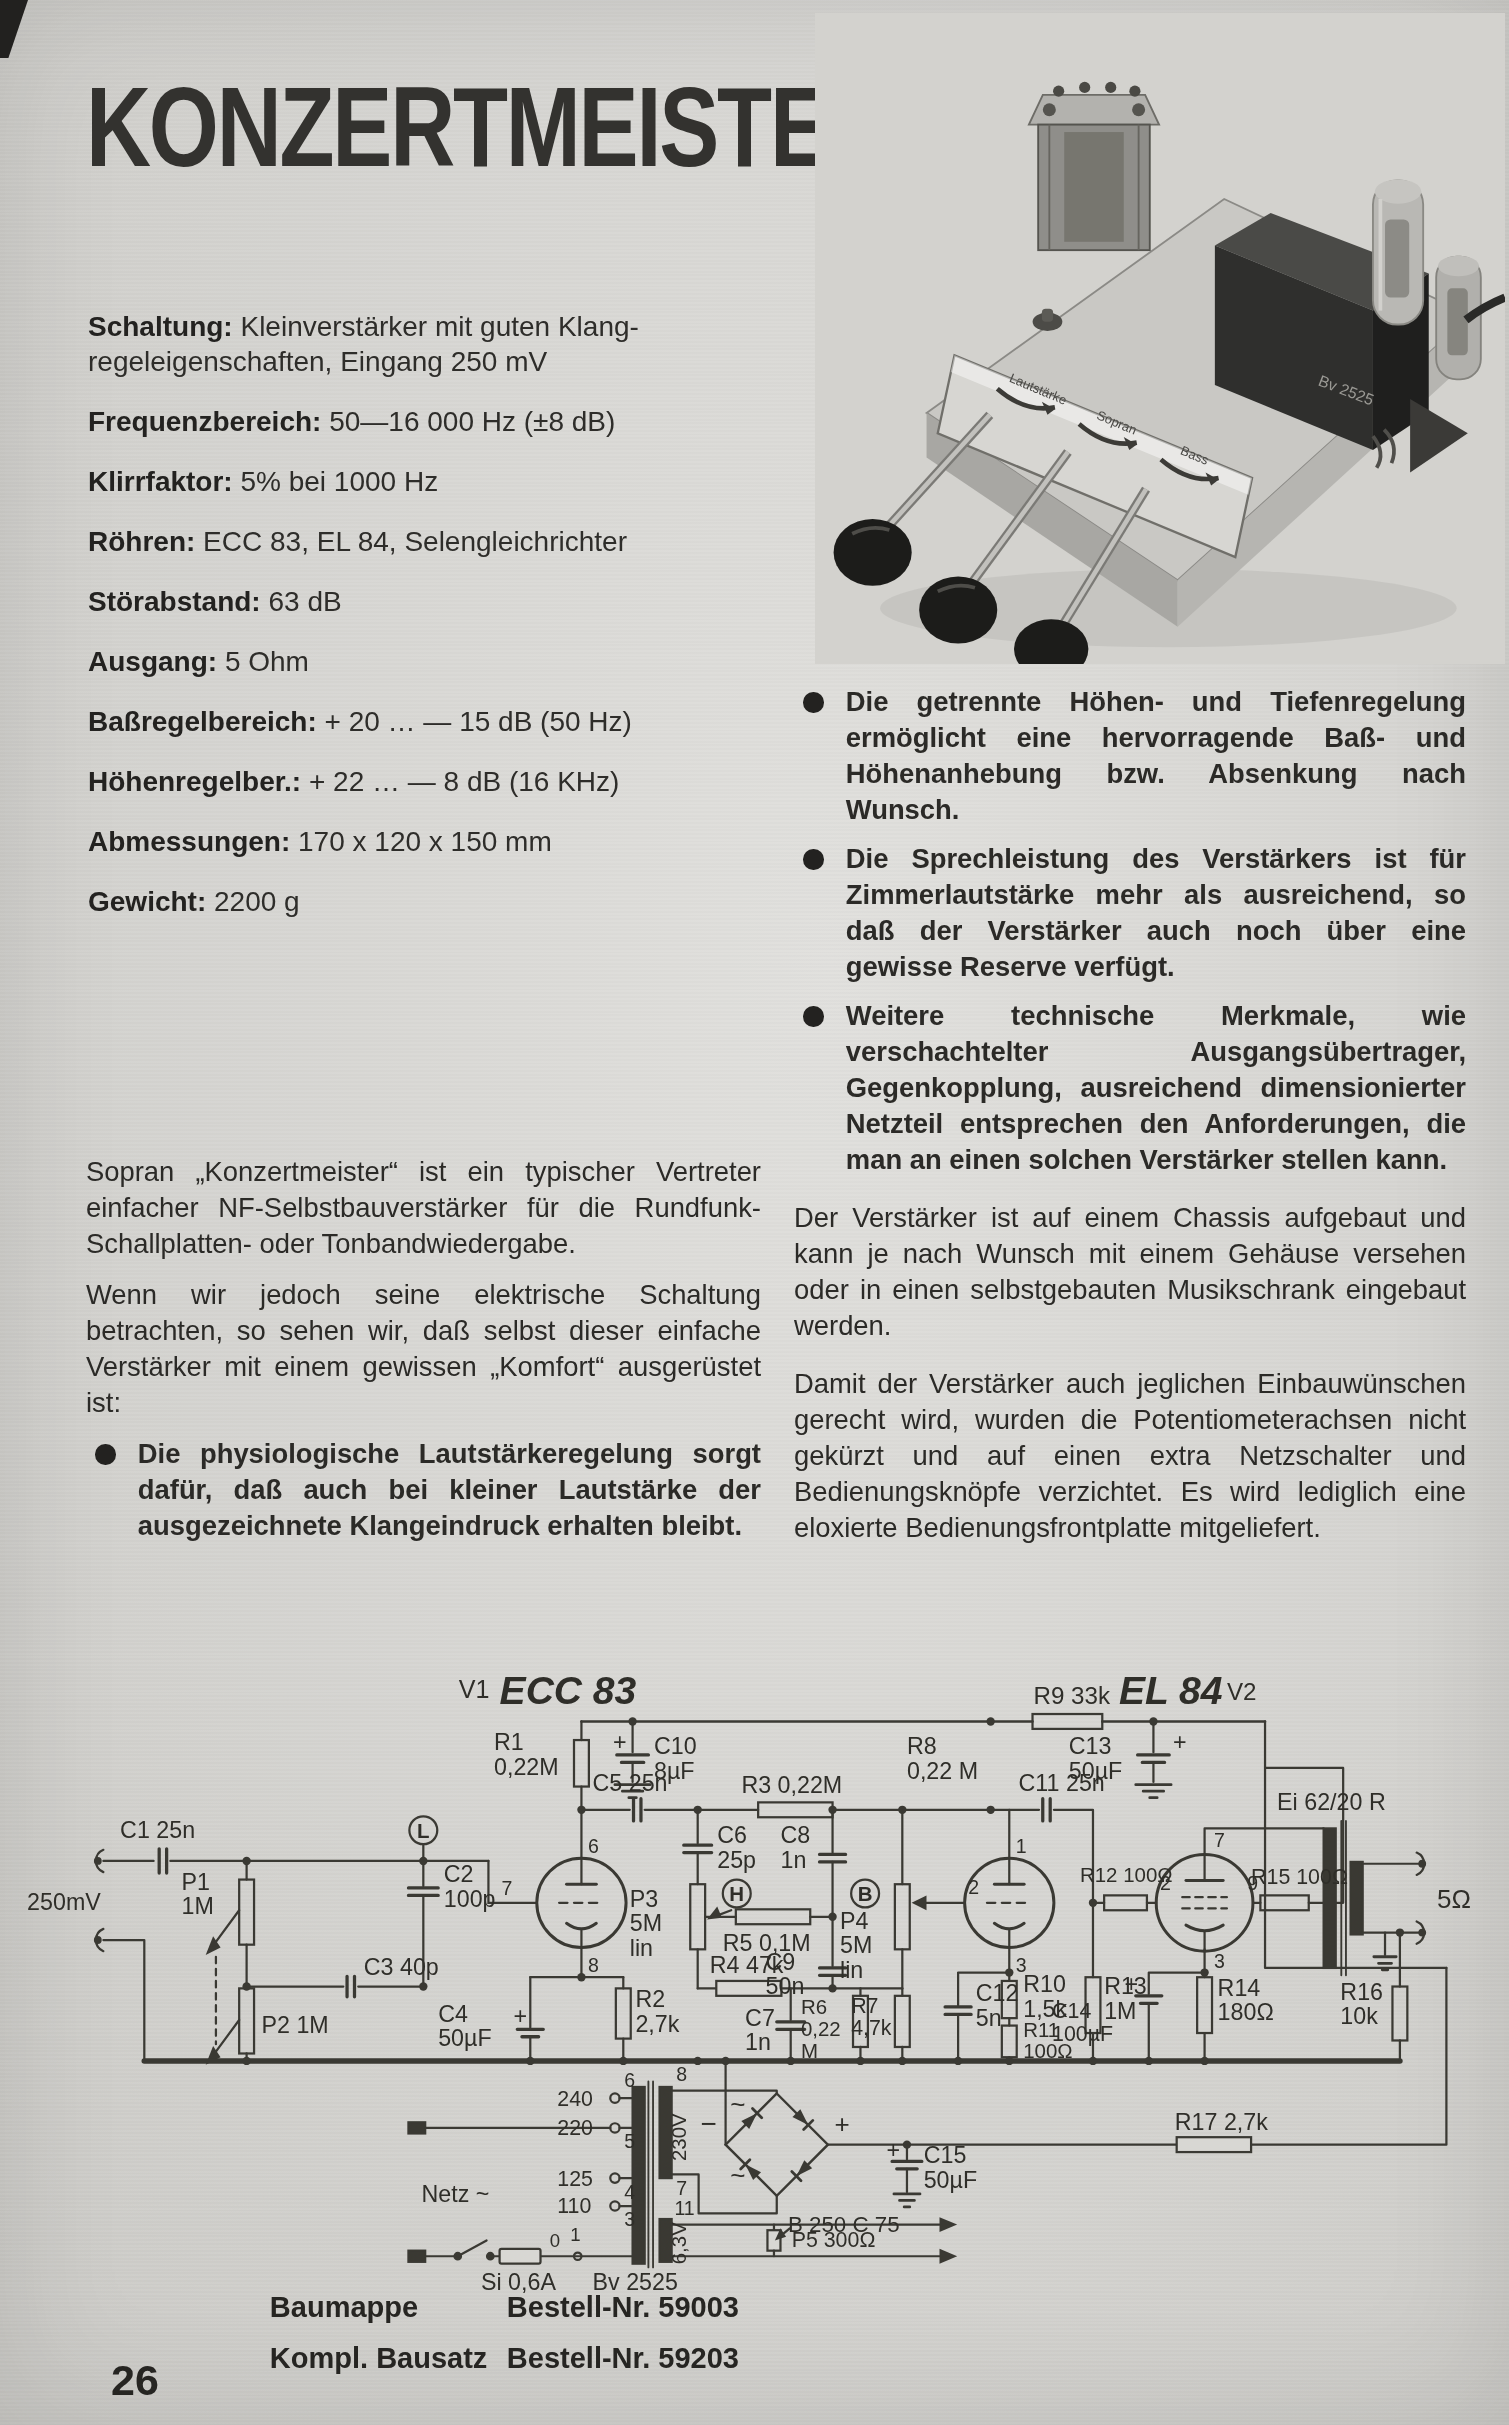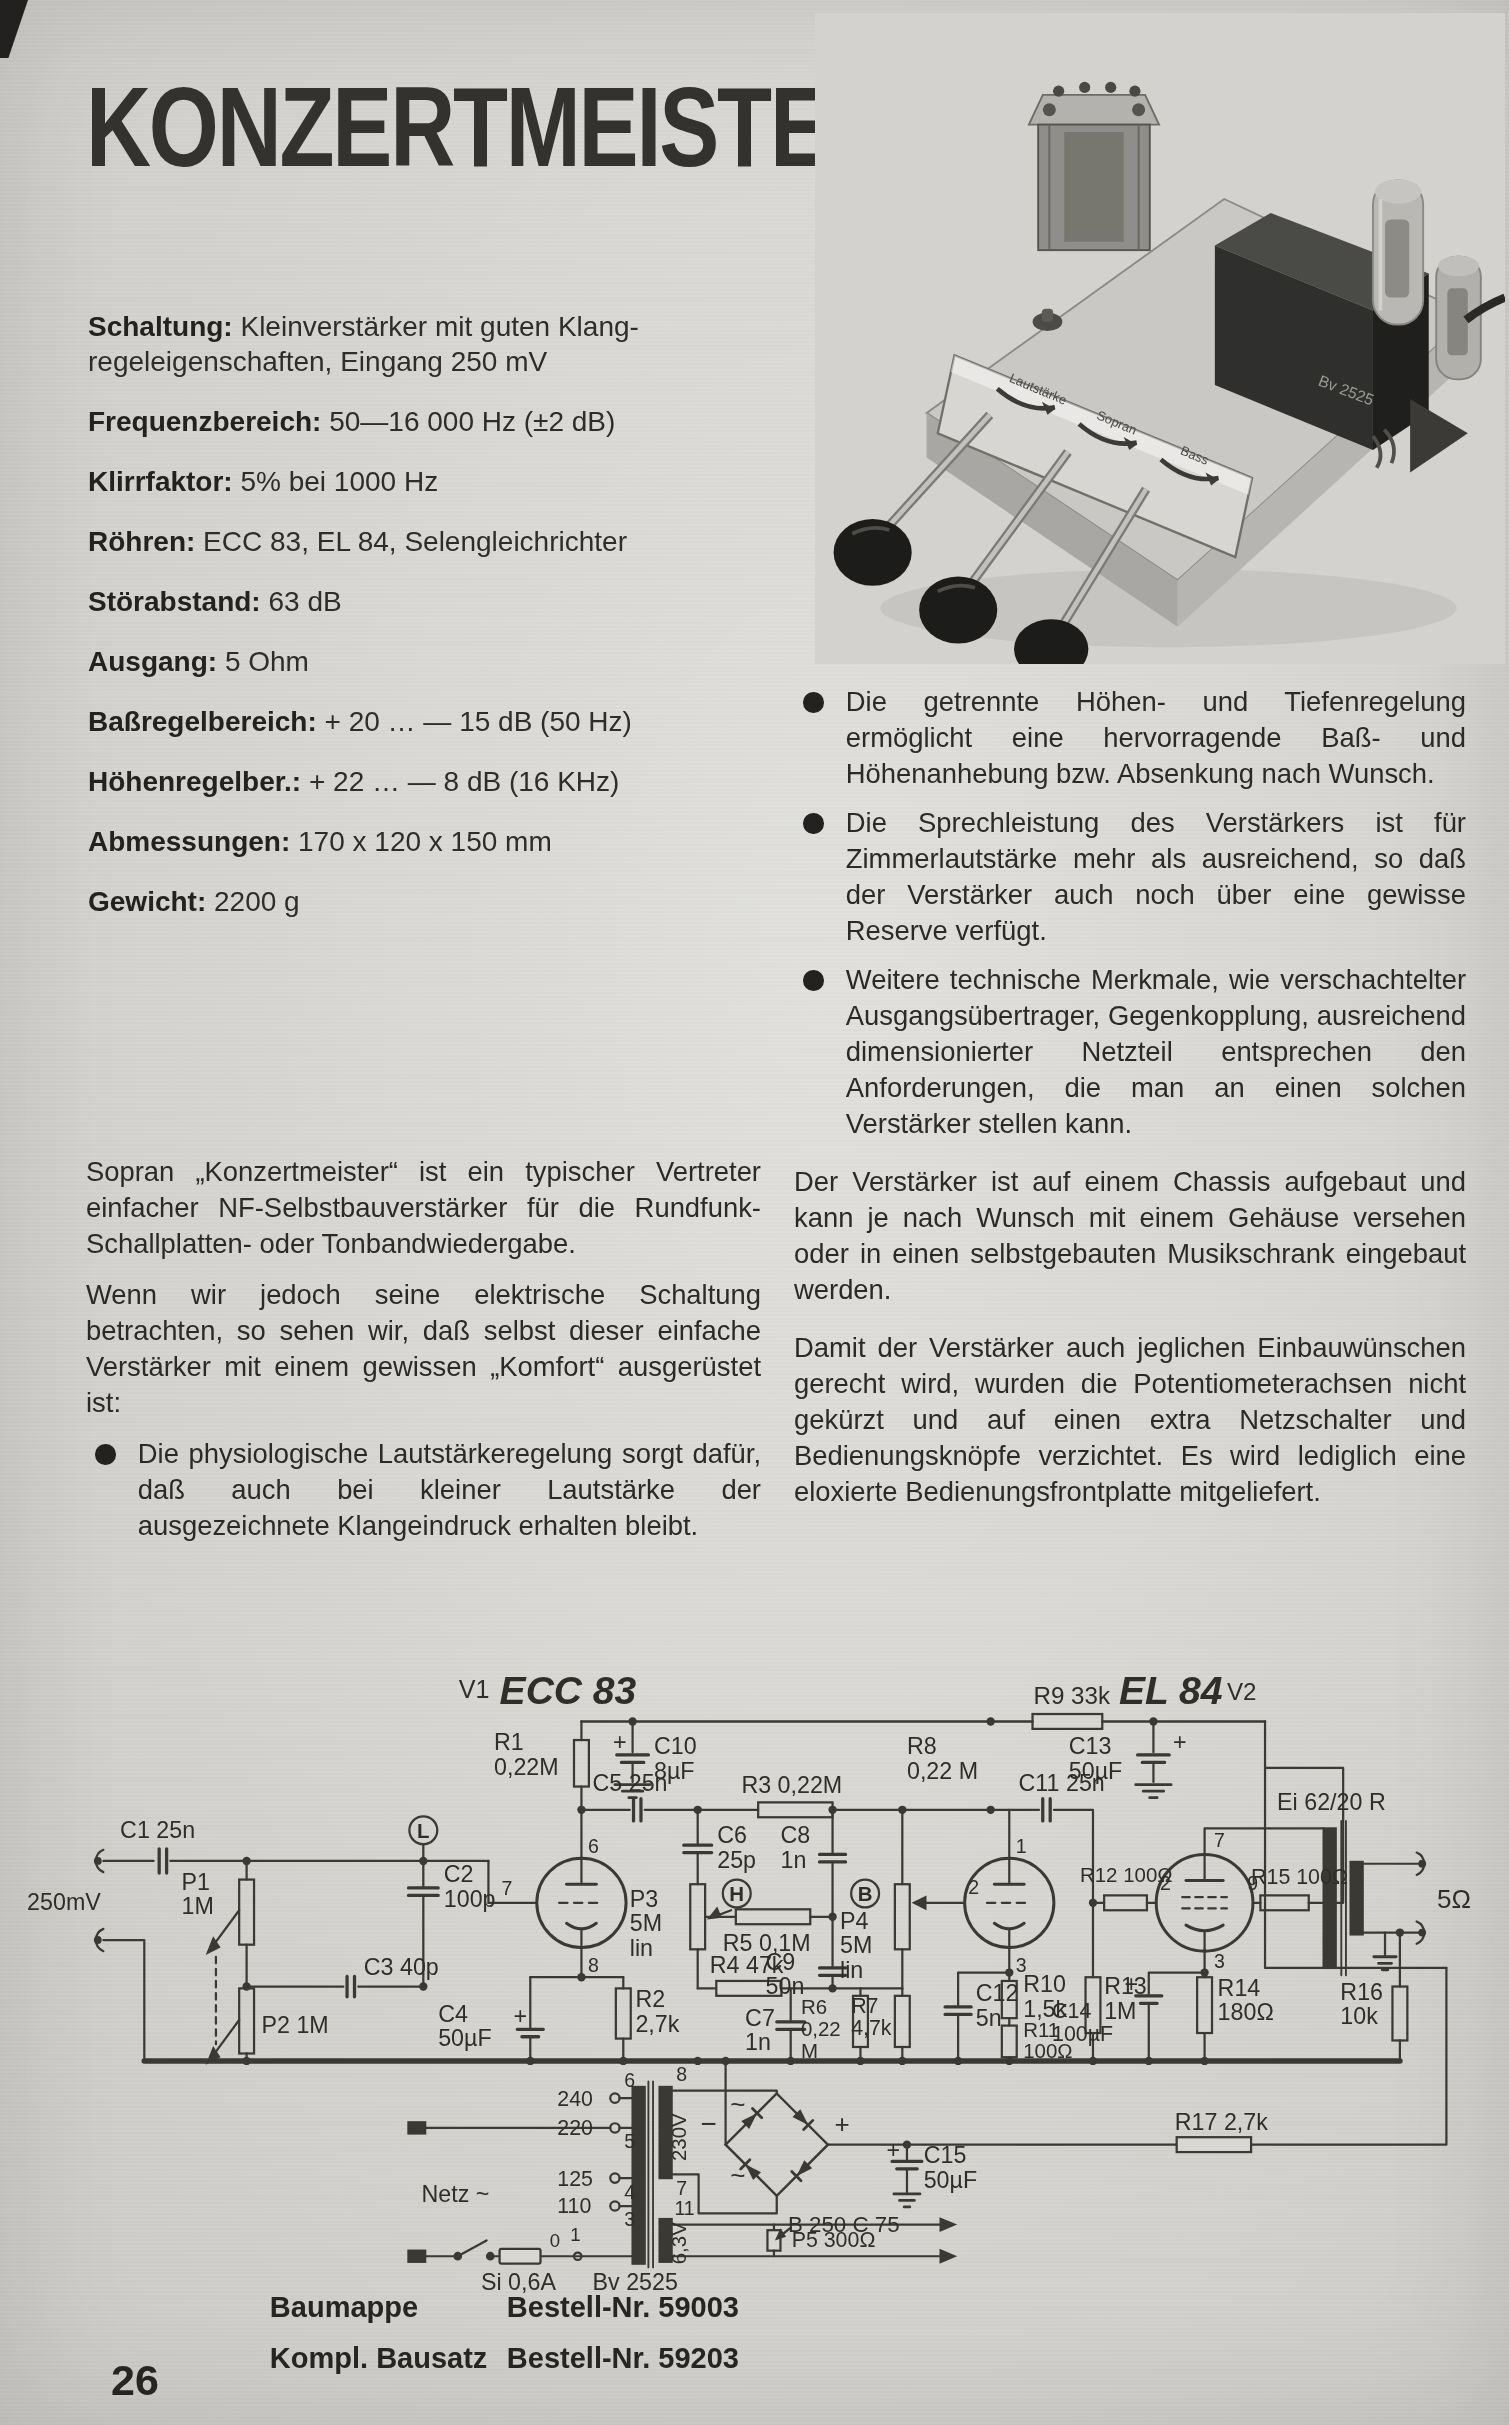--- a/index.html
+++ b/index.html
@@ -23,21 +23,21 @@
   .photo-wrap{position:absolute; left:815px; top:13px; width:690px; height:651px;}
   .specs{position:absolute; left:88px; top:309px; width:674px;}
   .spec{font-size:28px; line-height:35px; margin-bottom:25px; color:#2e2d2a;}
   .spec b{font-weight:700; color:#232220;}
   .col-left{position:absolute; left:86px; top:1154px; width:675px;}
   .col-right{position:absolute; left:794px; top:684px; width:672px;}
   .para{font-size:27.4px; line-height:36px; text-align:justify; margin:0 0 15px 0;}
   .col-right .para{margin-top:22px; margin-bottom:0;}
   .bullet{display:flex; margin-bottom:13px;}
   .bullet .dot{flex:none; width:20.5px; height:20.5px; border-radius:50%; background:#232220; margin:8.4px 22px 0 9.3px;}
-  .bullet .btext{flex:1; font-size:27.4px; line-height:36px; text-align:justify;}
+  .bullet .btext{flex:1; font-size:27.4px; line-height:36px; text-align:justify;font-weight:bold;}
   .col-left .bullet{margin-top:5.6px;}
   .schematic{position:absolute; left:23px; top:1661px; width:1461px; height:665px;}
   .schematic svg{display:block;}
   .footer{position:absolute; left:88px; top:2291px; width:651px; font-size:29px; font-weight:700; color:#262522;}
   .footer .frow{display:flex; margin-bottom:17.7px;justify-content:flex-end;}
   .footer .fc1{width:237px;}
   .pagenum{position:absolute; left:65px; top:2356px; font-size:43px; font-weight:700; color:#262522;margin-left:46px;}
 </style>
 </head>
 <body>
@@ -124,21 +124,21 @@
         <ellipse cx="154" cy="642" rx="42" ry="36" fill="#1c1c1a"></ellipse>
         <ellipse cx="254" cy="684" rx="40" ry="32" fill="#1c1c1a"></ellipse>
         <path d="M40 560 q20 -10 40 -4" stroke="#4e4d49" stroke-width="4" fill="none"></path>
         <path d="M132 622 q20 -10 40 -4" stroke="#4e4d49" stroke-width="4" fill="none"></path>
       </g>
     </svg>
   </div>
 
   <div class="specs" id="spec-list">
       <div class="spec"><b>Schaltung: </b><span>Kleinverstärker mit guten Klang­regeleigenschaften, Eingang 250 mV</span></div>
-      <div class="spec"><b>Frequenzbereich: </b><span>50—16 000 Hz (±2 dB)</span></div>
+      <div class="spec"><b>Frequenzbereich: </b><span>50—16 000 Hz (±8 dB)</span></div>
       <div class="spec"><b>Klirrfaktor: </b><span>5% bei 1000 Hz</span></div>
       <div class="spec"><b>Röhren: </b><span>ECC 83, EL 84, Selengleichrichter</span></div>
       <div class="spec"><b>Störabstand: </b><span>63 dB</span></div>
       <div class="spec"><b>Ausgang: </b><span>5 Ohm</span></div>
       <div class="spec"><b>Baßregelbereich: </b><span>+ 20 … — 15 dB (50 Hz)</span></div>
       <div class="spec"><b>Höhenregelber.: </b><span>+ 22 … — 8 dB (16 KHz)</span></div>
       <div class="spec"><b>Abmessungen: </b><span>170 x 120 x 150 mm</span></div>
       <div class="spec"><b>Gewicht: </b><span>2200 g</span></div>
     </div>
 

